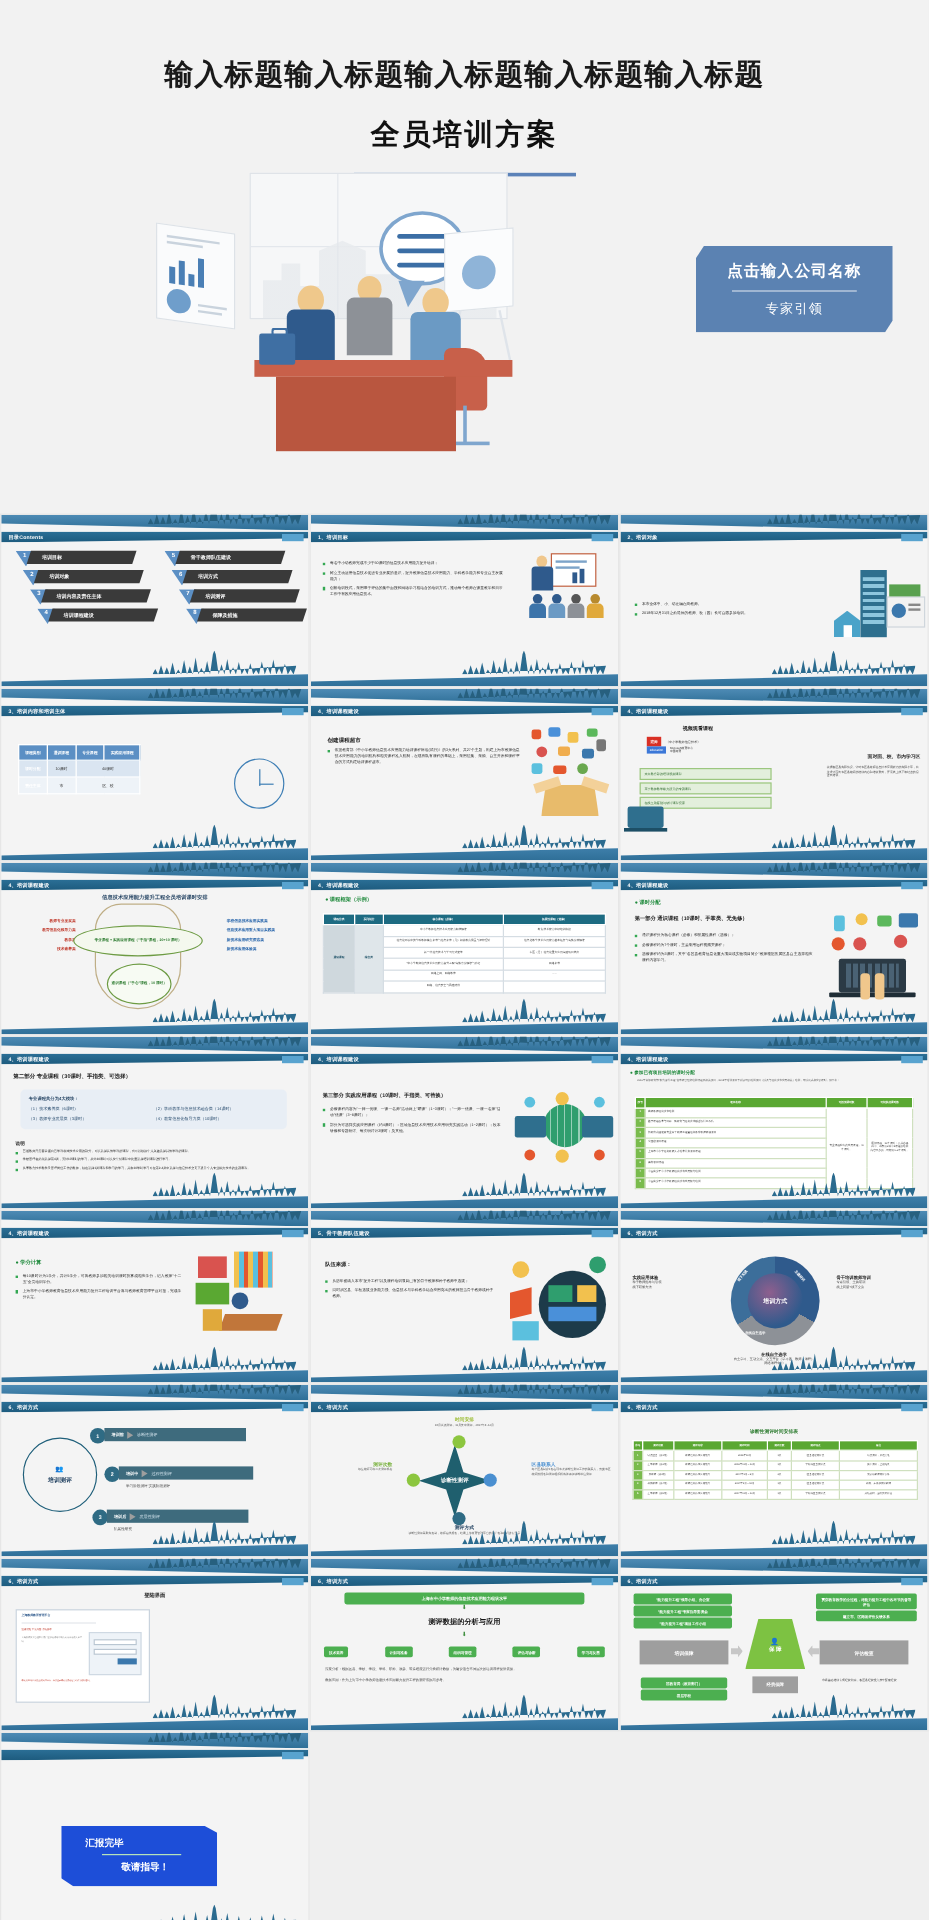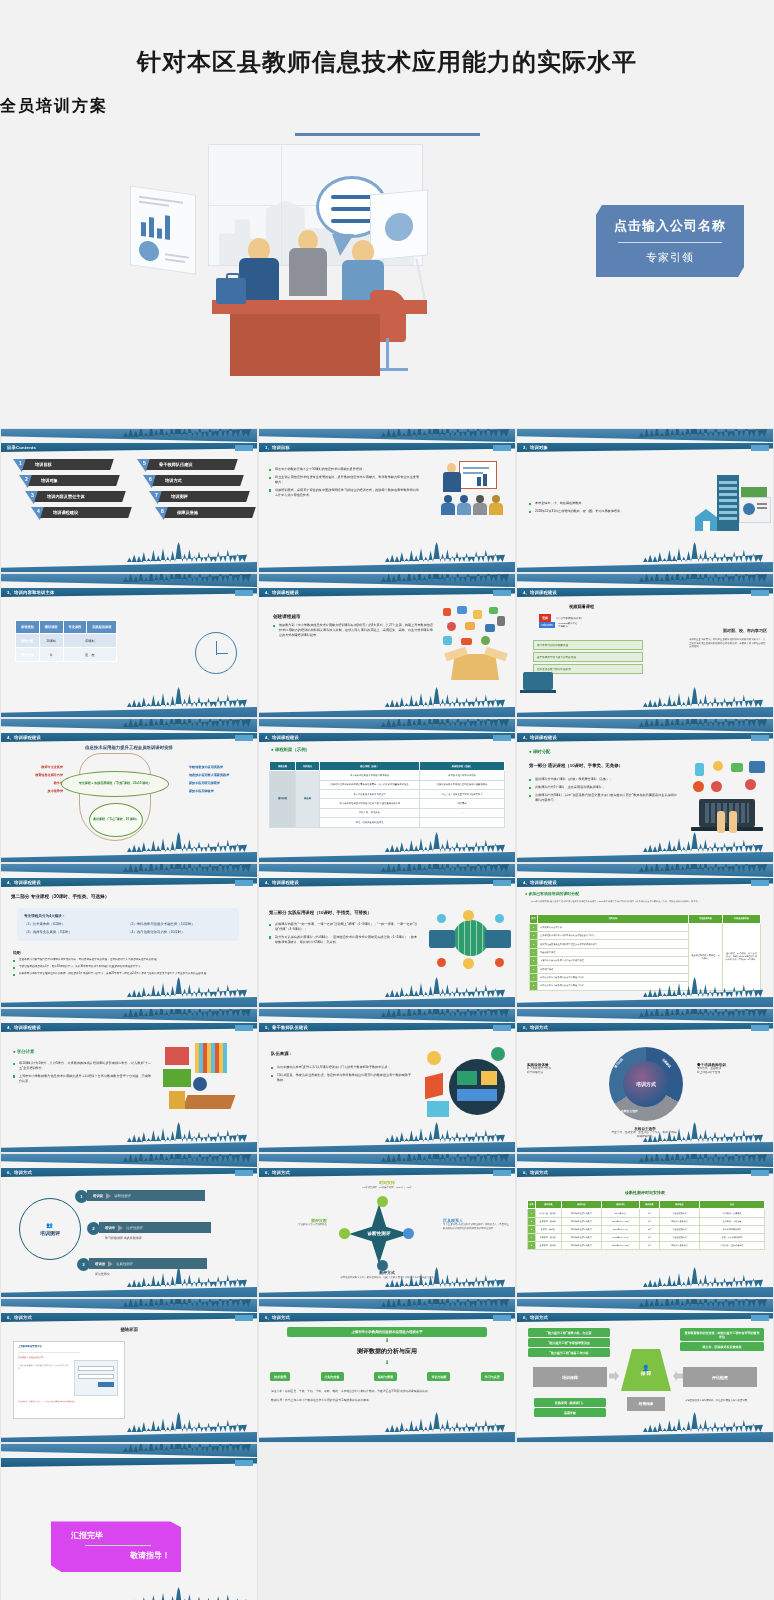--- a/index.html
+++ b/index.html
@@ -16,21 +16,22 @@
     background: #f2f2f2;
     overflow: hidden;
   }
   .cover-title {
     text-align: center;
     font-size: 24px; font-weight: bold; color: #1a1a1a;
     letter-spacing: 1px;
     padding-top: 46px;
   }
   .cover-sub {
-    font-size: 16px; font-weight: bold; color: #111;
+    text-align: center;
+    font-size: 24px; font-weight: bold; color: #111;
     margin-top: 18px; letter-spacing: 2px;
   }
   .cover-rule {
     width: 185px; height: 3px; background: #5c82b8;
     margin: 16px auto 0;
   }
   .illus { position: absolute; left: 120px; top: 140px; width: 420px; height: 245px; }
   .screenwall {
     position:absolute; left:88px; top:4px; width:215px; height:122px;
     background:#f6f7f8; border:1px solid #dfe3e8;
@@ -80,21 +81,21 @@
   .head { border-radius:50%; }
   .chair {
     position:absolute; left:250px; top:150px; width:36px; height:52px;
     background:#c8604a; border-radius:6px 18px 4px 4px;
   }
   .chair-stem { position:absolute; left:266px; top:198px; width:3px; height:32px; background:#7fa6ce;}
   .chair-base { position:absolute; left:248px; top:228px; width:40px; height:3px; background:#7fa6ce;}
   .briefcase { position:absolute; left:96px; top:138px; width:30px; height:26px; background:#3f6fa3; border-radius:2px;}
   .briefcase:before{content:"";position:absolute;left:10px;top:-5px;width:10px;height:6px;border:2px solid #3f6fa3;border-bottom:none;border-radius:3px 3px 0 0;}
   .company-badge {
-    position:absolute; right:30px; top:205px; width:148px; height:72px;
+    position:absolute; right:30px; top:205px; width:164px; height:72px;
     background:#5b82b2; color:#fff;
     clip-path: polygon(4% 0, 100% 0, 100% 86%, 96% 100%, 0 100%, 0 14%);
     padding:12px 0 0 0; text-align:center;
   }
   .company-badge .cb1 { font-size:13px; font-weight:bold; letter-spacing:1px; }
   .company-badge .cbrule { width:104px;height:1px;background:#cdd9e8;margin:7px auto;}
   .company-badge .cb2 { font-size:11px; letter-spacing:1px; }
 
   
   .grid {
@@ -228,34 +229,34 @@
     border-radius:50%; border:1.6px solid #1f5f7a;
     display:flex; align-items:center; justify-content:center; flex-direction:column;
   }
   .rowbar {
     position:absolute; height:11px; background:#3e6b7d; color:#fff;
     font-size:3.4px; font-weight:bold; display:flex; align-items:center; padding-left:6px; gap:3px;
   }
   
   .endbox {
     position:absolute; left:50px; top:48px; width:130px; height:56px;
-    background:#d946ef; color:#fff;
+    background:#1d4ed8; color:#fff;
     clip-path: polygon(0 10%, 92% 10%, 100% 20%, 100% 100%, 8% 100%, 0 88%);
     padding:14px 0 0 0;
   }
   .endbox .e1 { font-size:8px; font-weight:bold; padding-left:20px;}
   .endbox .erule { width:66px;height:.8px;background:#b7e3b9;margin:4px 0 4px 34px;}
-  .endbox .e2 { font-size:8px; font-weight:bold; text-align:right; padding-right:11px;}
+  .endbox .e2 { font-size:8px; font-weight:bold; text-align:right; padding-right:40px;}
   .flat { position:absolute; }
 </style>
 </head>
 <body>
 
 <div class="cover">
-  <div class="cover-title">针对本区县教师信息技术应用能力的实际水平</div>
+  <div class="cover-title">输入标题输入标题输入标题输入标题输入标题</div>
   <div class="cover-sub">全员培训方案</div>
   <div class="cover-rule"></div>
 
   <div class="illus">
     <div class="screenwall">
       <div class="wall-city"></div>
     </div>
     <div class="leftpanel">
       <div class="lp-line" style="top:8px;width:44px;"></div>
       <div class="lp-line" style="top:13px;width:30px;"></div>

